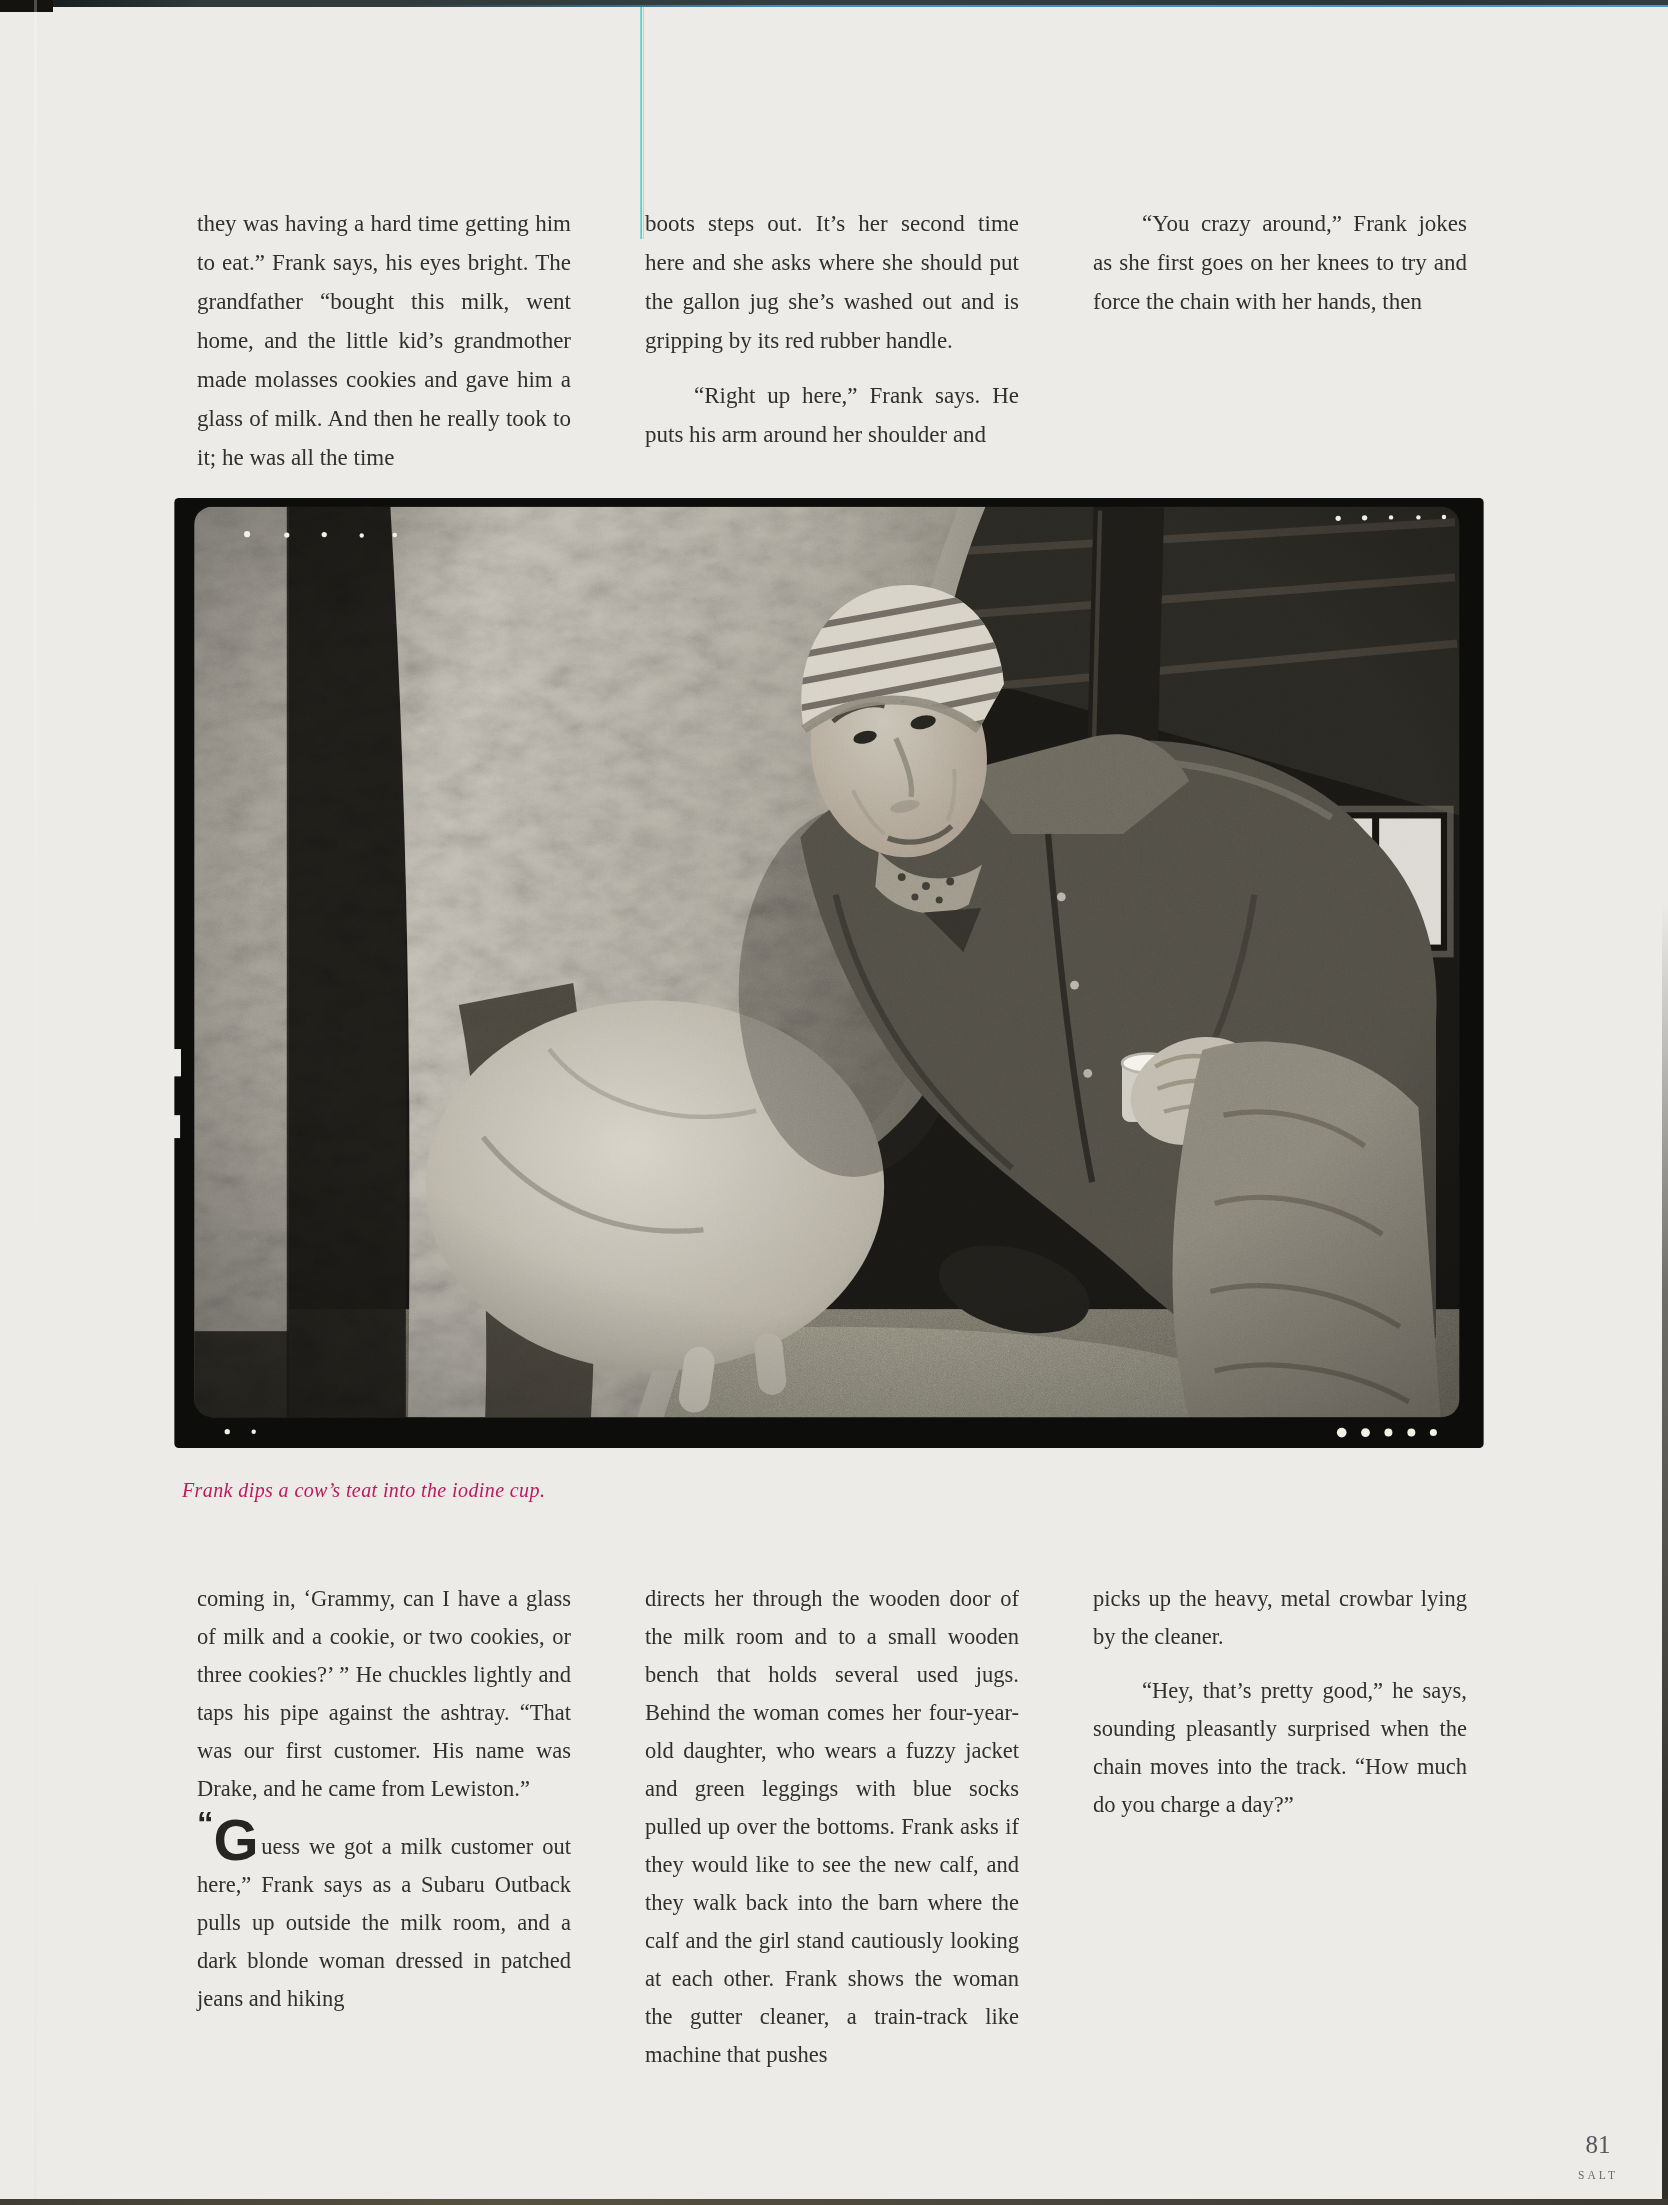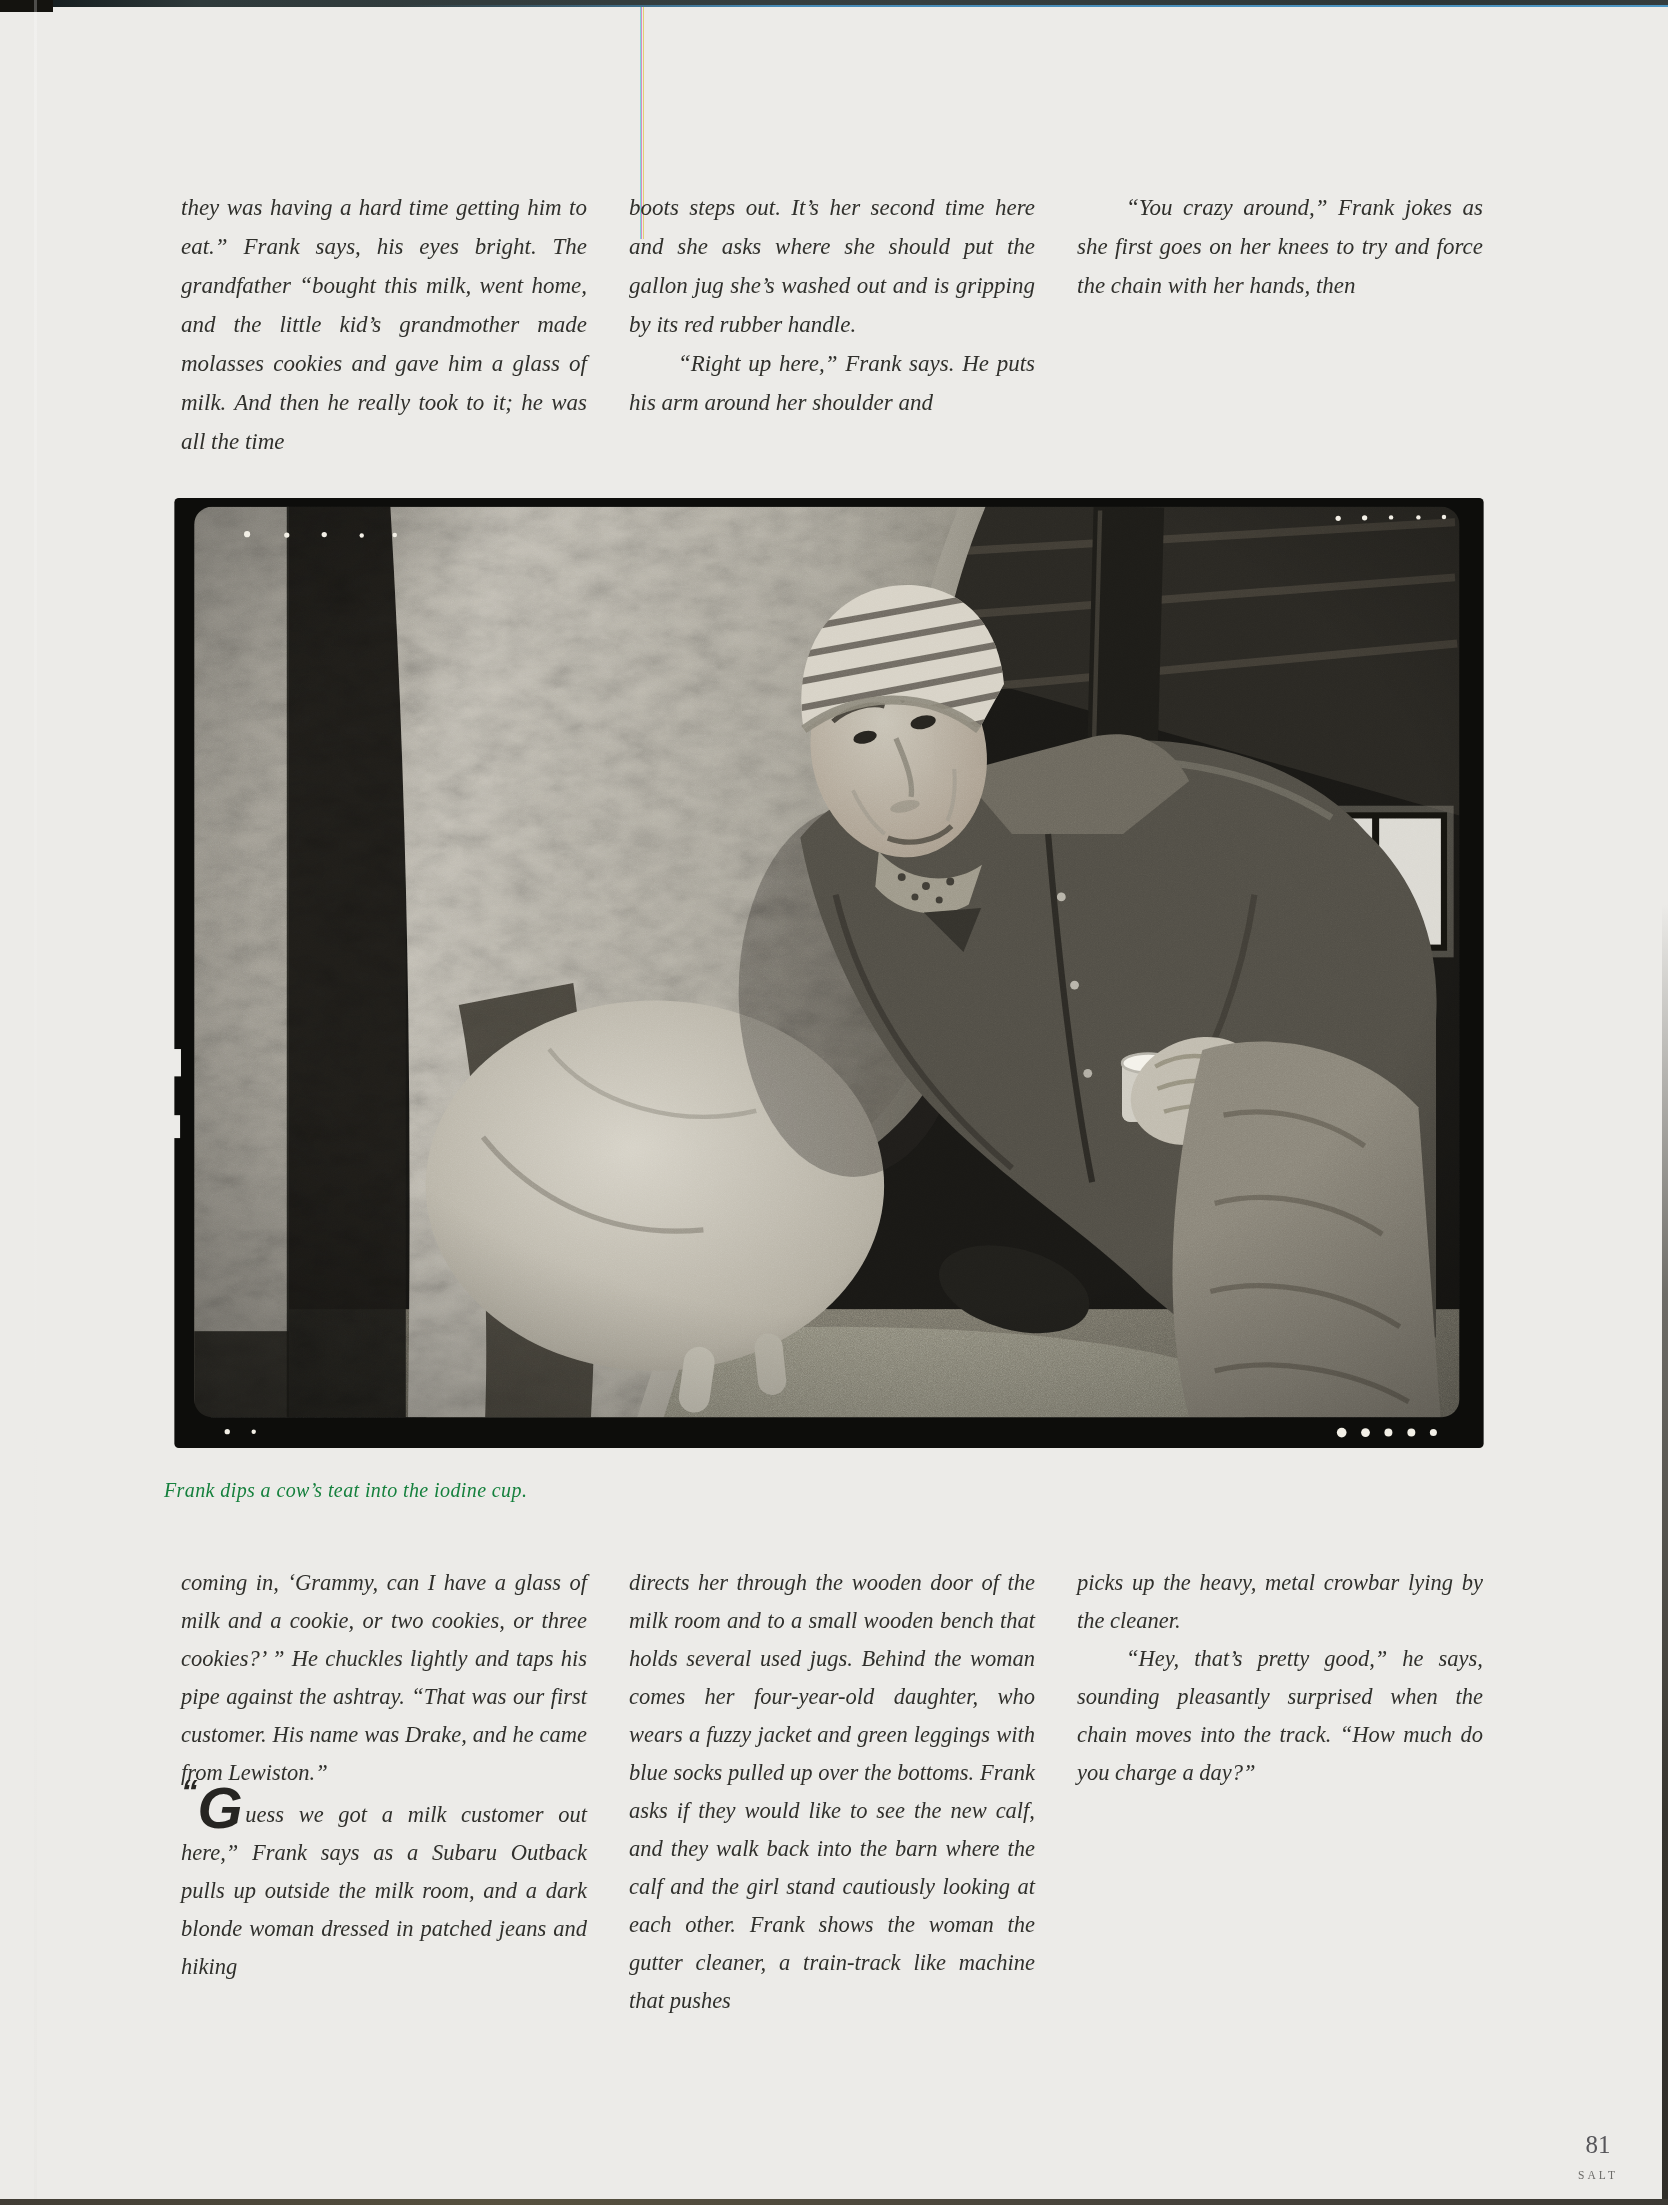--- a/index.html
+++ b/index.html
@@ -20,33 +20,33 @@
     background:linear-gradient(90deg,#413d35,#57513f 30%,#46423b 70%,#3c3933);}
   .crease{position:absolute;left:34px;top:0;width:3.1px;height:2205px;opacity:.45;
     background:linear-gradient(180deg,rgba(255,255,255,.55),rgba(205,204,199,.2));}
   .scratch{position:absolute;top:6.6px;height:232px;width:1.3px;opacity:.75;}
   .scratch.c{left:640px;background:#57d5cd;}
   .scratch.m{left:641px;background:#d06ab8;}
   .scratch.y{left:643px;background:#e3c44e;}
 
   
   .col{position:absolute;width:406px;text-align:justify;color:#30302c;}
-  .col p{margin:0;font-style:italic;}
+  .col p{margin:16px;}
   .top-col{top:188px;font-size:23px;line-height:39px;}
   .bot-col{top:1564px;font-size:22.5px;line-height:38px;}
   .c1{left:181px;} .c2{left:629px;} .c3{left:1077px;}
   .ind{text-indent:49px;}
   .guess{margin-top:38px;}
   .lead-quote{font-family:"Liberation Sans","DejaVu Sans",sans-serif;font-weight:bold;
     font-size:33px;line-height:0;vertical-align:19.4px;letter-spacing:-1.8px;color:#262522;}
   .lead-cap{font-family:"Liberation Sans","DejaVu Sans",sans-serif;font-weight:bold;
     font-size:58px;line-height:0;vertical-align:-5.3px;margin:0 2.6px 0 1.8px;color:#262522;}
 
-  .caption{position:absolute;left:164px;top:1478px;width:970px;
-    font-style:italic;font-size:20px;line-height:24px;letter-spacing:0.4px;color:#15803d;}
+  .caption{position:absolute;left:182px;top:1478px;width:970px;
+    font-style:italic;font-size:20px;line-height:24px;letter-spacing:0.4px;color:#be185d;}
 
   .folio{position:absolute;left:1545px;top:2132px;width:106px;text-align:center;color:#57565a;}
   .folio-num{font-size:25px;line-height:25px;display:block;}
   .folio-mag{font-size:11.5px;line-height:13.2px;letter-spacing:3.1px;display:block;margin-top:12px;color:#6b6a67;}
 
   .photo-wrap{position:absolute;left:174px;top:498px;width:1310px;height:950px;}
   .photo-wrap svg{display:block;}
 </style>
 </head>
 <body>

